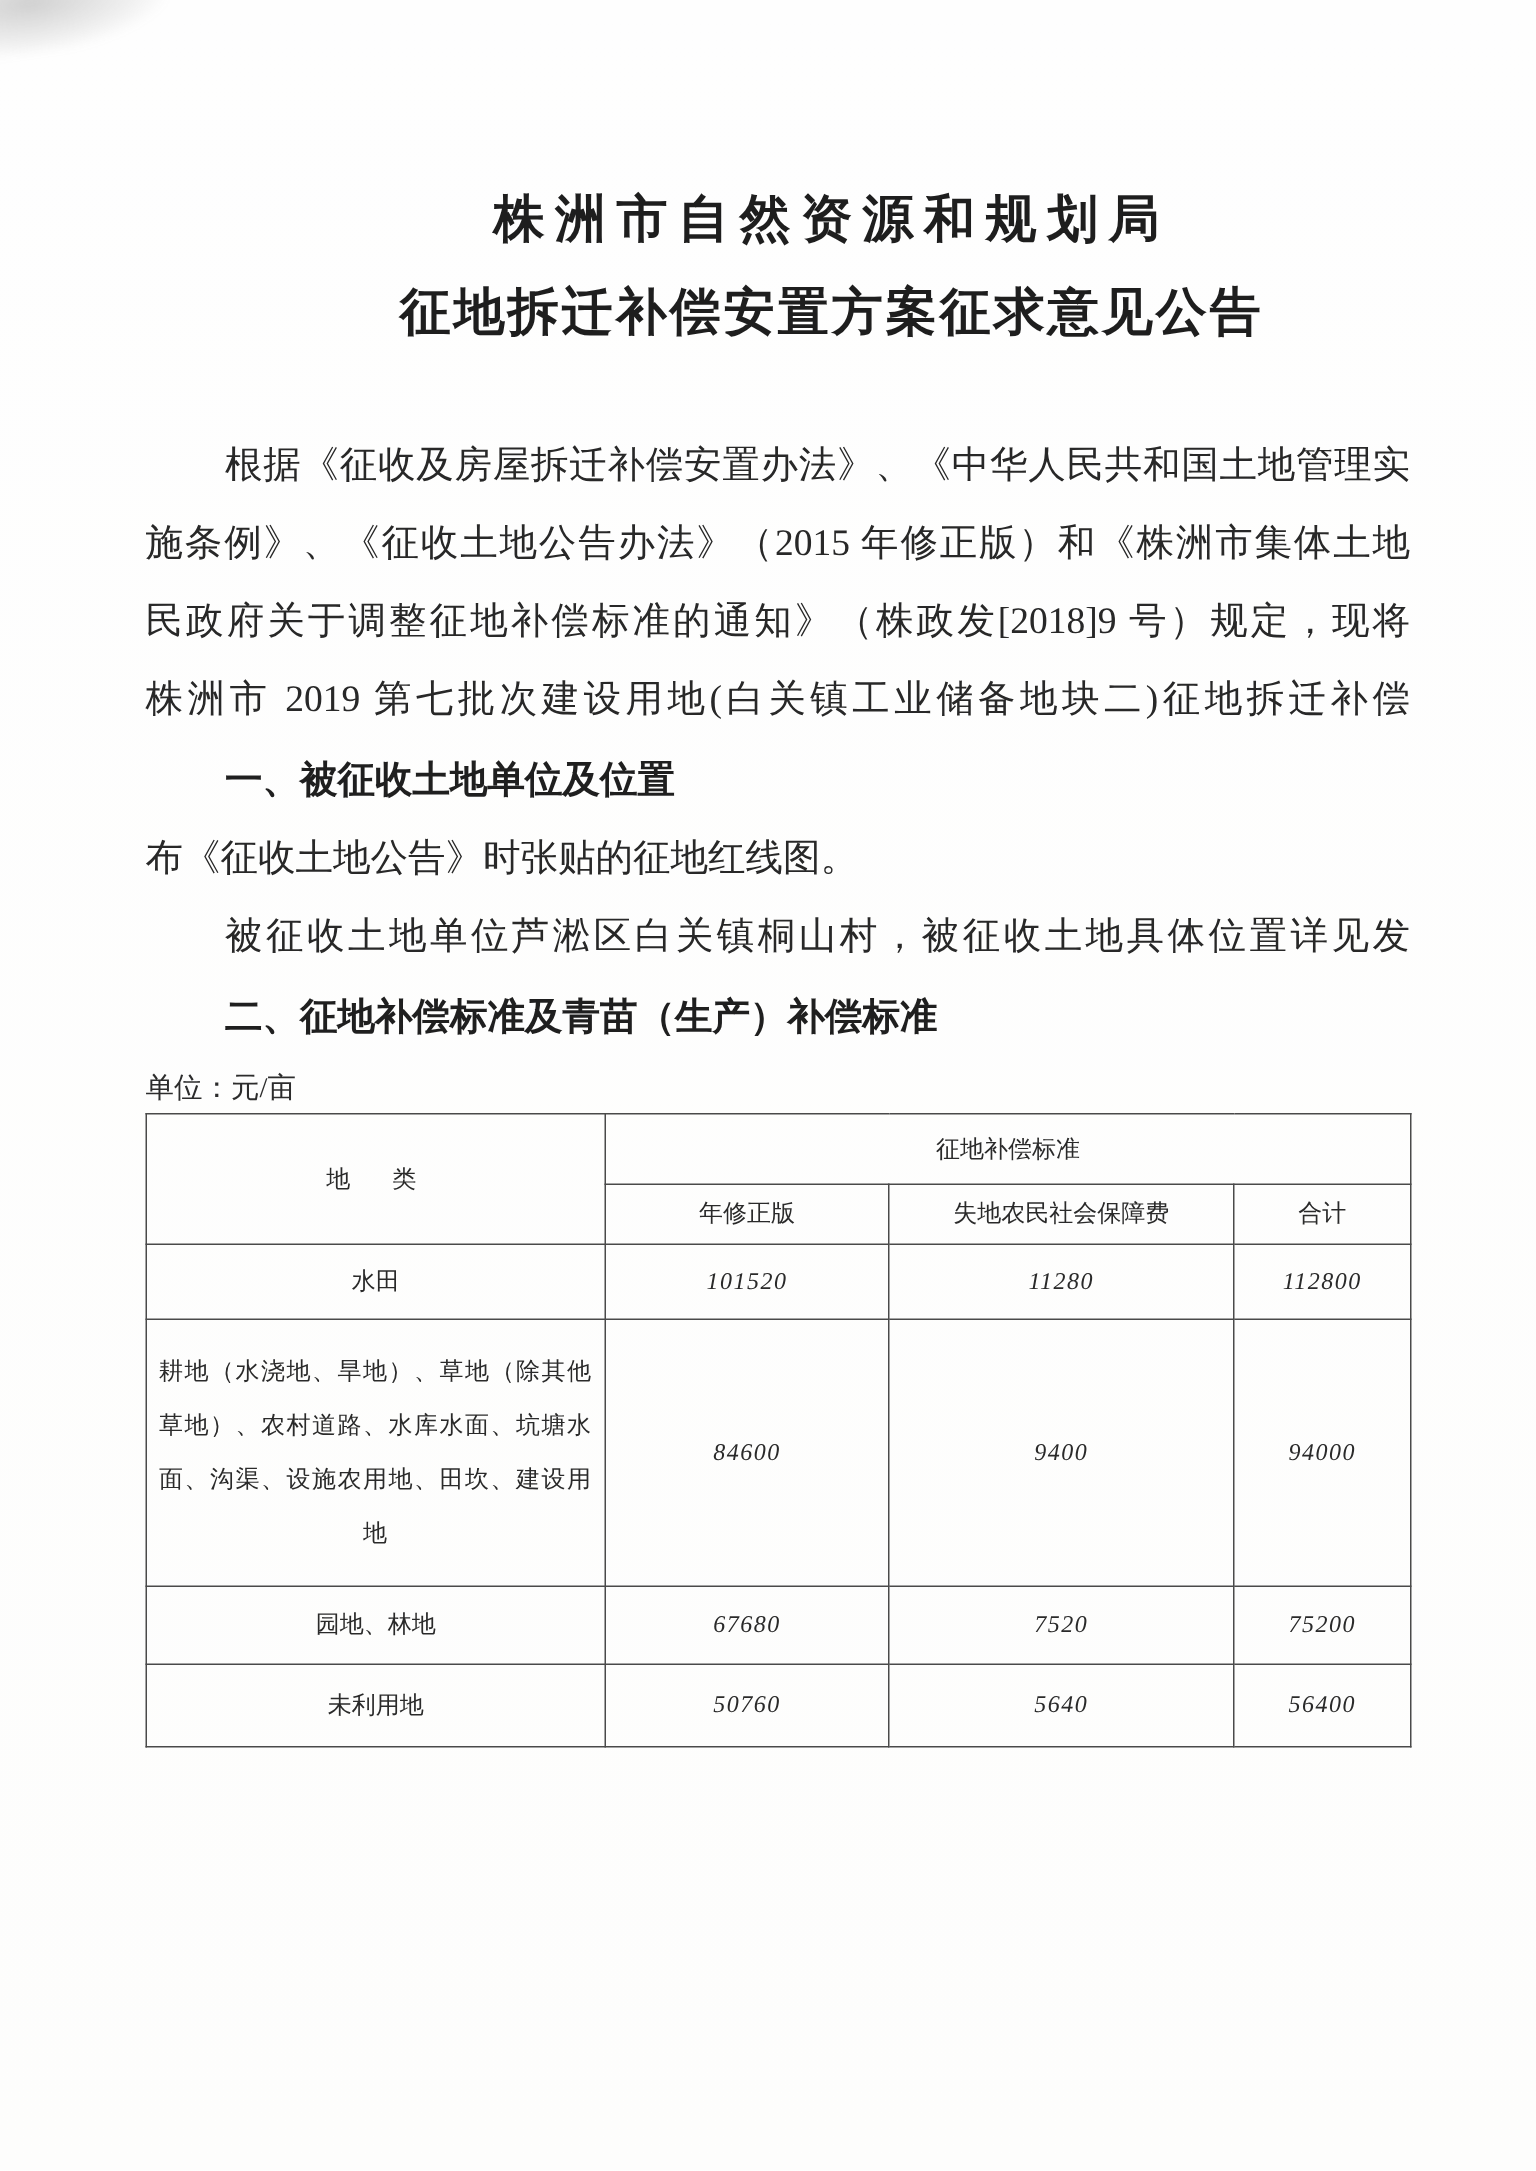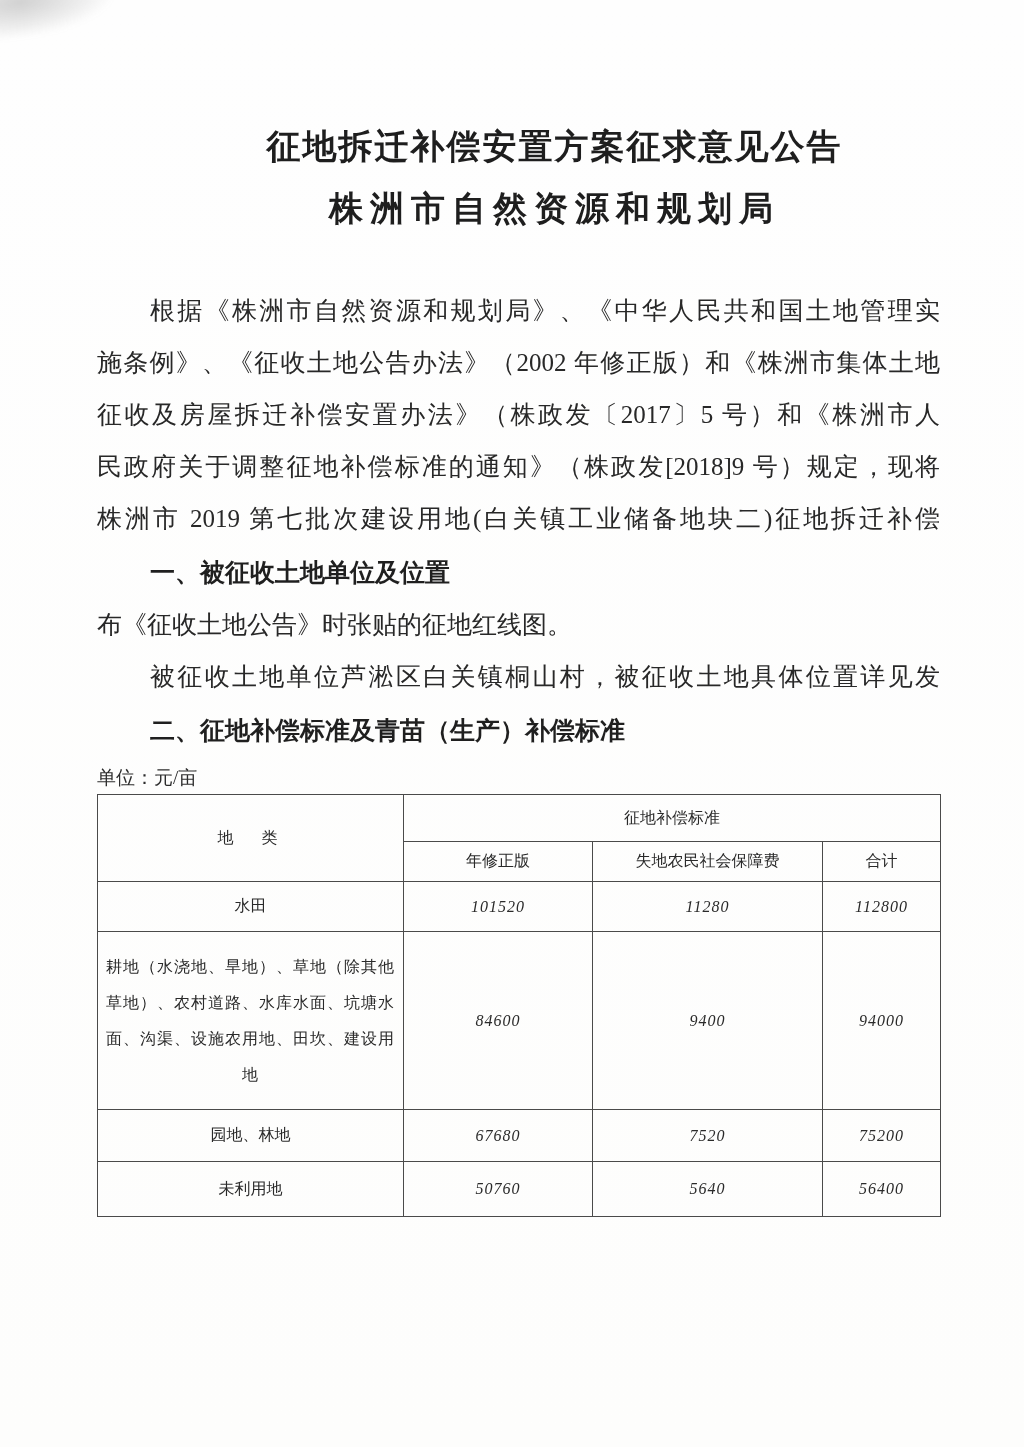--- a/index.html
+++ b/index.html
@@ -98,30 +98,29 @@
 </style>
 </head>
 <body>
 
 <div class="page">
   <div class="scan-smudge"></div>
 
   <div class="content">
 
     <div class="title-block">
+      <span class="title-line tl1">株洲市自然资源和规划局</span>
       <span class="title-line tl2">征地拆迁补偿安置方案征求意见公告</span>
-      <span class="title-line tl1">株洲市自然资源和规划局</span>
     </div>
 
     <div class="body-text">
 
       <div class="para">
-        <div class="line just indent">根据《株洲市自然资源和规划局》、《中华人民共和国土地管理实</div>
-        <div class="line just">施条例》、《征收土地公告办法》（2002 年修正版）和《株洲市集体土地</div>
-        <div class="line just">征收及房屋拆迁补偿安置办法》（株政发〔2017〕5 号）和《株洲市人</div>
+        <div class="line just indent">根据《征收及房屋拆迁补偿安置办法》、《中华人民共和国土地管理实</div>
+        <div class="line just">施条例》、《征收土地公告办法》（2015 年修正版）和《株洲市集体土地</div>
         <div class="line just">民政府关于调整征地补偿标准的通知》（株政发[2018]9 号）规定，现将</div>
         <div class="line just">株洲市 2019 第七批次建设用地(白关镇工业储备地块二)征地拆迁补偿</div>
       </div>
 
       <div class="heading">一、被征收土地单位及位置</div>
 
       <div class="para">
         <div class="line">布《征收土地公告》时张贴的征地红线图。</div>
         <div class="line just indent">被征收土地单位芦淞区白关镇桐山村，被征收土地具体位置详见发</div>
       </div>

